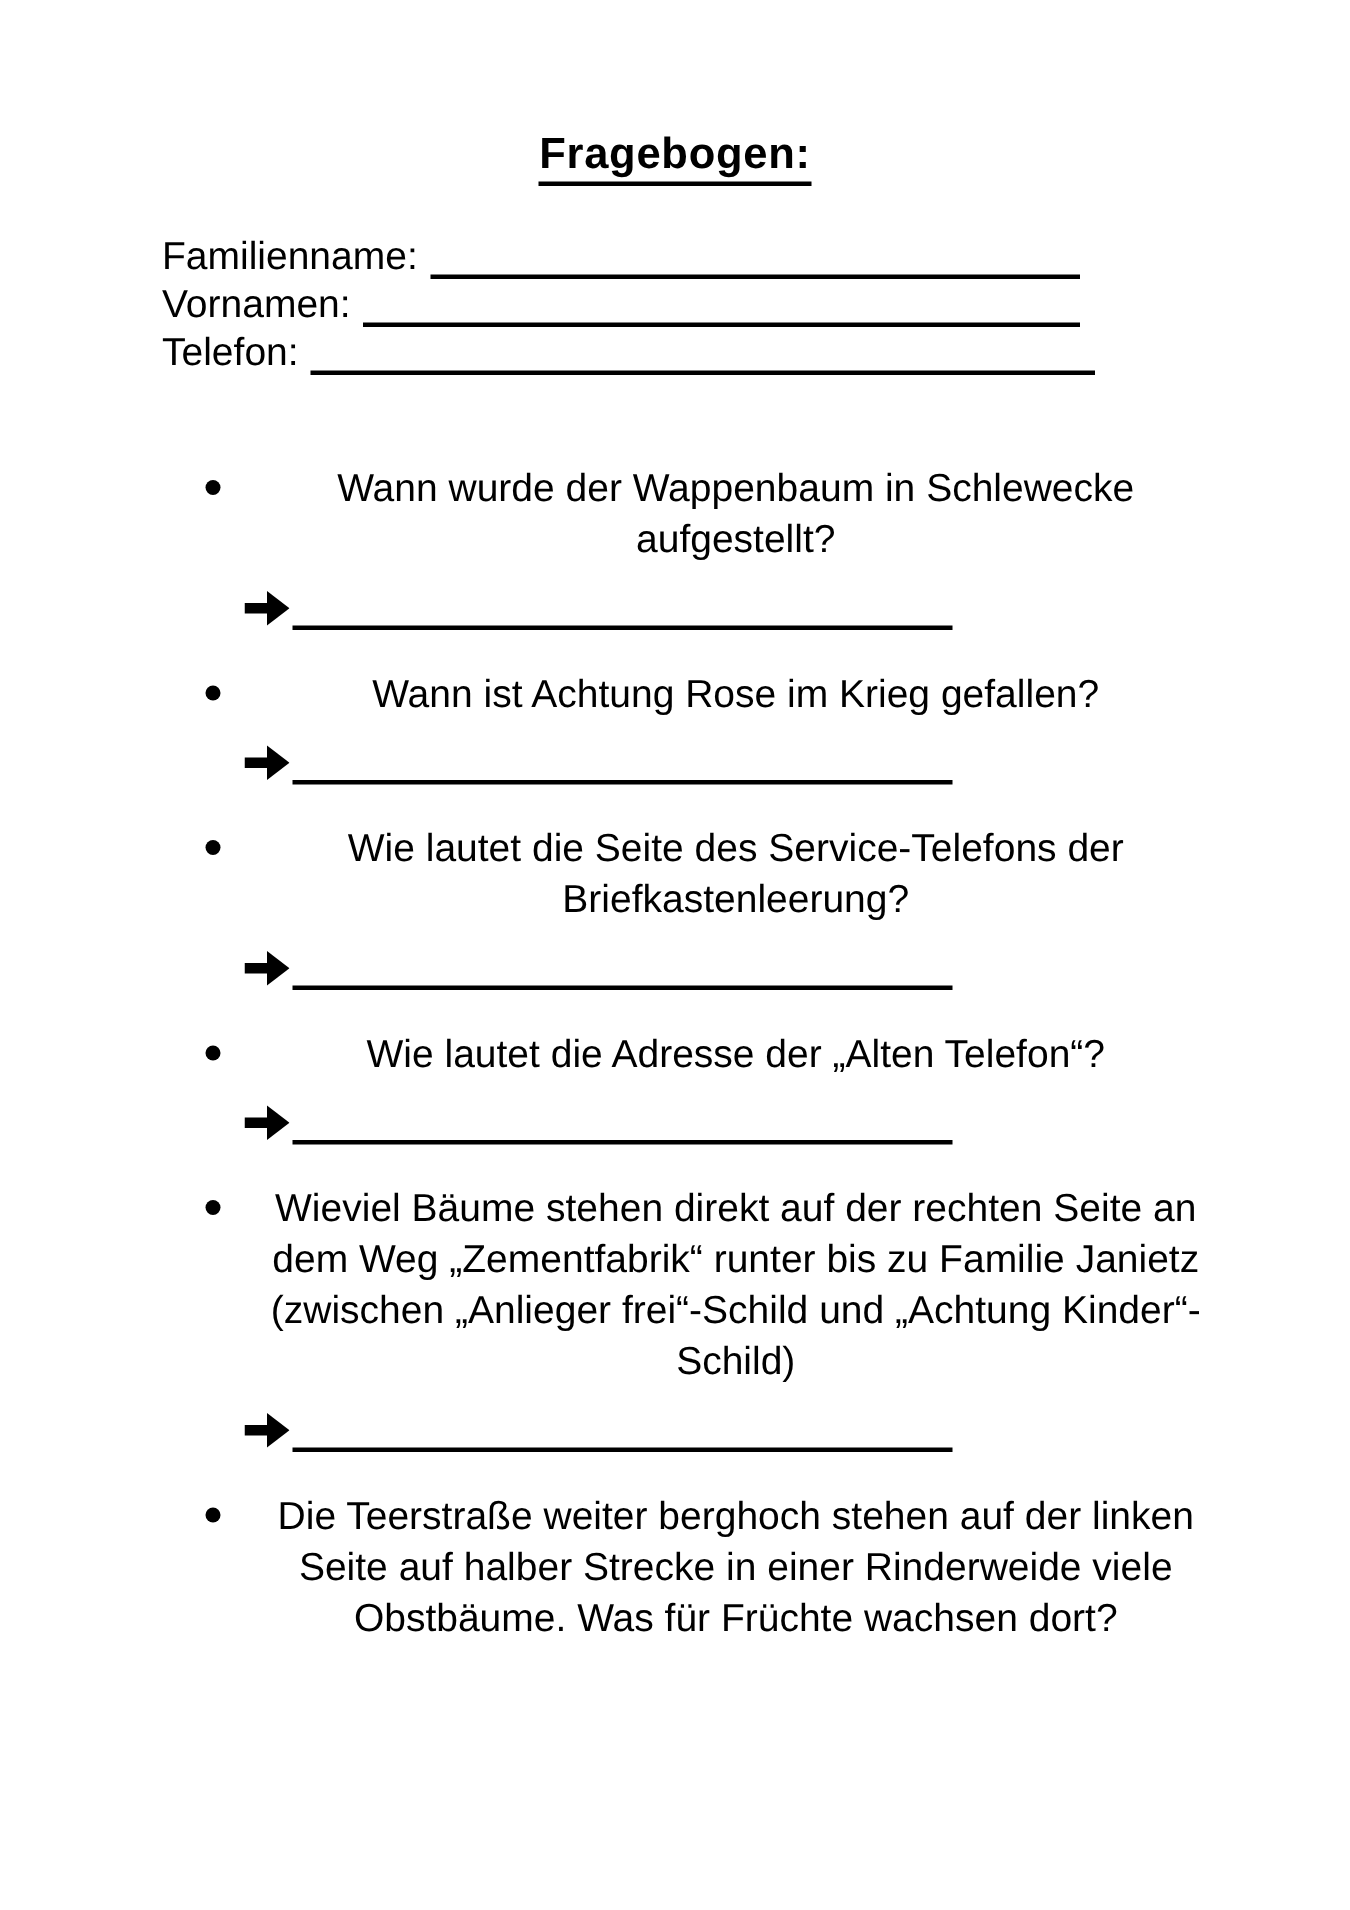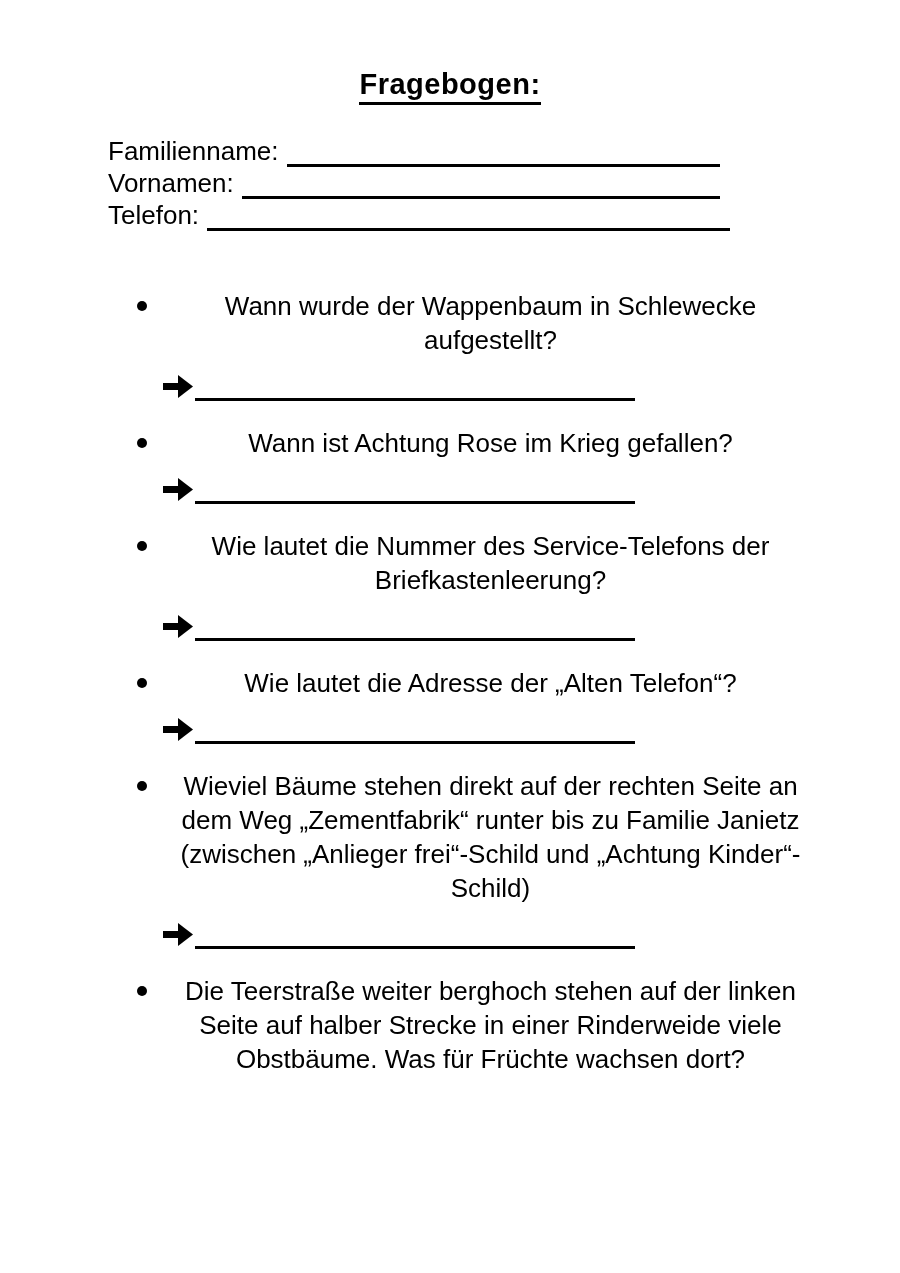--- a/index.html
+++ b/index.html
@@ -3,21 +3,21 @@
 <meta charset="utf-8">
 <style>
   * { margin: 0; padding: 0; box-sizing: border-box; }
   html, body { background: #ffffff; }
   .page {
     width: 900px;
     height: 1273px;
     background: #ffffff;
     color: #000000;
     font-family: "Liberation Sans", "DejaVu Sans", sans-serif;
-    padding-top: 68px;
+    padding-top: 87px;
     overflow: hidden;
     position: relative;
   }
   .title-wrap { width: 100%; text-align: center; }
   .doc-title {
     display: inline-block;
     font-size: 29px;
     font-weight: bold;
     letter-spacing: 0.5px;
     border-bottom: 3px solid #000;
@@ -142,21 +142,21 @@
           <span class="answer-line"></span>
         </div>
       </div>
     </div>
 
     <div class="question">
       <div class="bullet-col">
           <span class="bullet-glyph"></span>
         </div>
       <div class="q-body">
-        <div class="q-text">Wie lautet die Nummer des Service-Telefons der Briefkastenleerung?</div>
+        <div class="q-text">Wie lautet die Seite des Service-Telefons der Briefkastenleerung?</div>
         <div class="answer-row">
           <svg class="arrow-icon-box" viewBox="0 0 30 27" xmlns="http://www.w3.org/2000/svg">
               <rect x="0" y="10" width="17" height="7" fill="#000"></rect>
               <polygon points="15,2 30,13.5 15,25" fill="#000"></polygon>
             </svg>
           <span class="answer-line"></span>
         </div>
       </div>
     </div>
 

